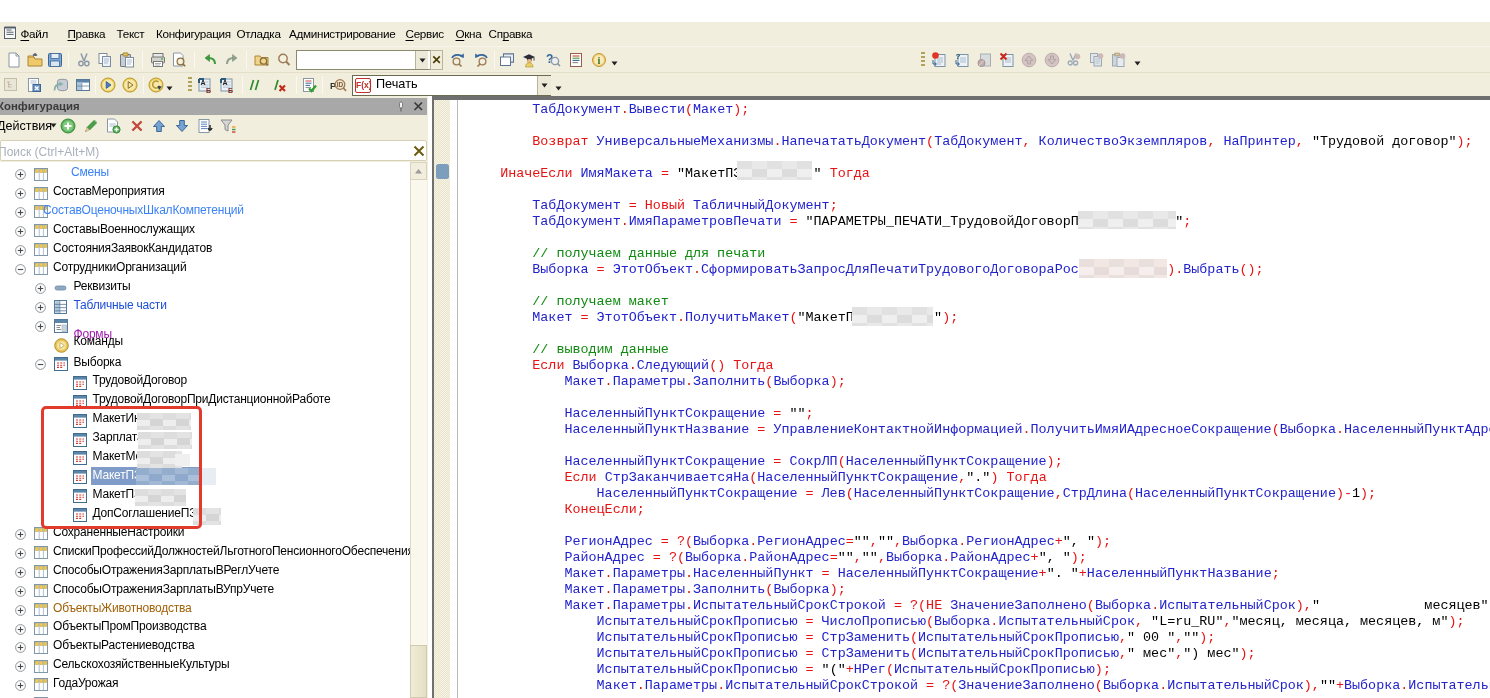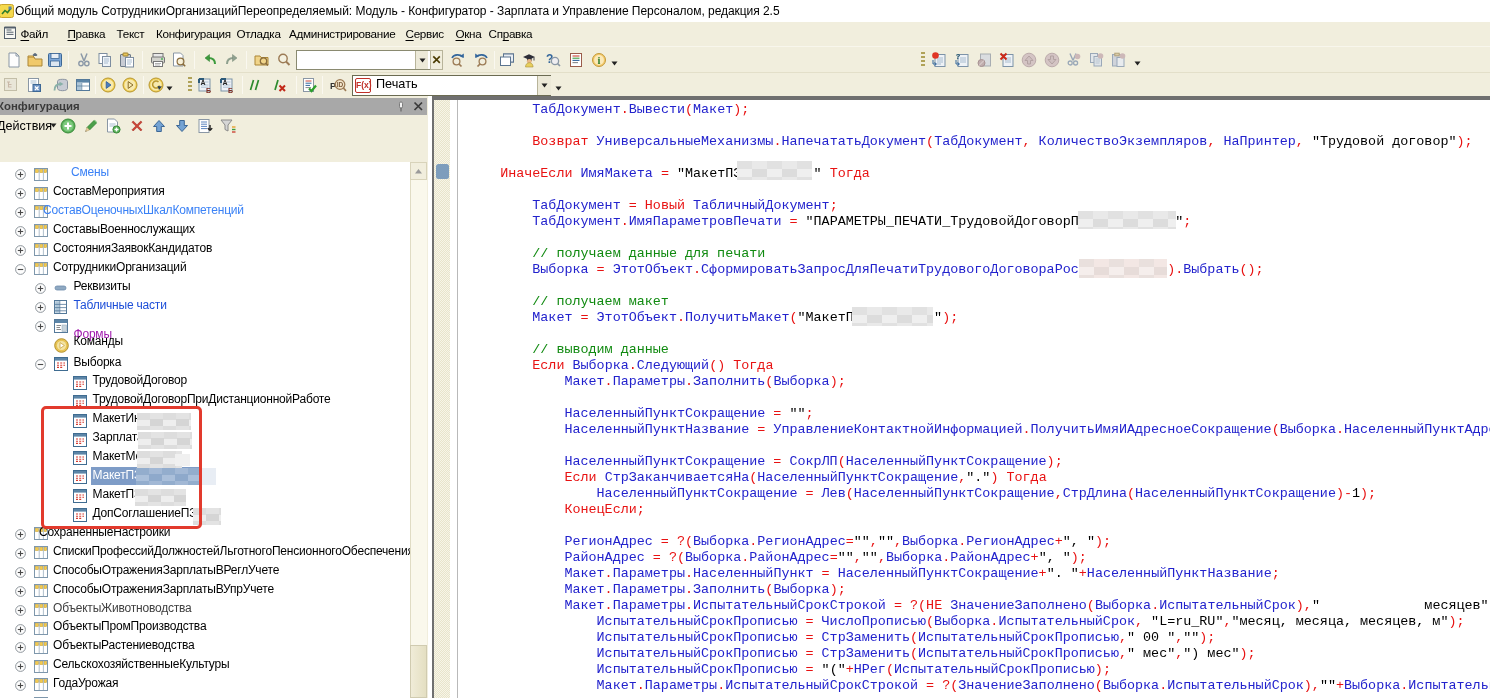--- a/index.html
+++ b/index.html
@@ -35,30 +35,20 @@
 .ln{height:16px;white-space:pre}
 .k{color:#e81212}
 .s{color:#000}
 .c{color:#108a10}
 .mos{position:absolute;background:conic-gradient(#e9e9e9 25%,#dcdcdc 0 50%,#efefef 0 75%,#e1e1e1 0);background-size:30px 16px}
 .most{position:absolute;background:conic-gradient(#e3e3e3 25%,#d5d5d5 0 50%,#eeeeee 0 75%,#dddddd 0);background-size:26px 13px}
 #redrect{position:absolute;left:41px;top:406px;width:161px;height:123px;border:3px solid #e23a2d;border-radius:5px}
 </style></head>
 <body>
 <div id="root">
-<div class="abs" id="titlebar">
-      <div style="position:absolute;left:-1px;top:3px">
-        <svg width="16" height="16" viewBox="0 0 16 16">
-          <rect x="0.5" y="1.5" width="14" height="13" rx="2" fill="#f5d94d" stroke="#caa42c"></rect>
-          <path d="M3 11 L6 7.5 L8.5 9.5 L12 5" stroke="#2e7d2e" stroke-width="1.6" fill="none"></path>
-          <rect x="9.5" y="3.5" width="3" height="3" fill="#5c85a7"></rect>
-        </svg>
-      </div>
-      <span id="titletxt">Общий модуль СотрудникиОрганизацийПереопределяемый: Модуль - Конфигуратор - Зарплата и Управление Персоналом, редакция 2.5</span>
-    </div>
 <div class="abs" id="menubar">
       <div style="position:absolute;left:3px;top:3px">
         <svg width="16" height="16" viewBox="0 0 16 16">
           <rect x="1.5" y="2.5" width="11" height="11" fill="#f8f8f4" stroke="#55606c"></rect>
           <g stroke="#55606c" stroke-width="1">
             <line x1="3.5" y1="5" x2="8.5" y2="5"></line>
             <line x1="3.5" y1="7.2" x2="10.5" y2="7.2"></line>
             <line x1="3.5" y1="9.4" x2="10.5" y2="9.4"></line>
           </g>
           <path d="M1.5 2.5 h11" stroke="#55606c" stroke-width="2"></path>
@@ -559,20 +549,28 @@
           <svg width="18" height="16" viewBox="0 0 18 16">
             <path d="M2 2 h11 l-4 5 v6 l-3 -1.5 v-4.5 Z" fill="#d6d6d6" stroke="#8a8a8a"></path>
             <g stroke-width="1.4">
               <line x1="13" y1="9" x2="16.5" y2="9" stroke="#e8a030"></line>
               <line x1="13" y1="11.5" x2="16.5" y2="11.5" stroke="#3d9b3d"></line>
               <line x1="13" y1="14" x2="16.5" y2="14" stroke="#cc4436"></line>
             </g>
           </svg>
         </div>
       </div>
+  <div id="psearch">
+        <span class="ph">Поиск (Ctrl+Alt+M)</span>
+    <div style="position:absolute;left:412px;top:4px">
+          <svg width="12" height="12" viewBox="0 0 12 12">
+            <path d="M1.5 1.5 L10.5 10.5 M10.5 1.5 L1.5 10.5" stroke="#6b5d10" stroke-width="2"></path>
+          </svg>
+        </div>
+  </div>
   <div id="ptree">
         <div style="position:absolute;left:15px;top:7.4px;width:11px;height:11px">
           <svg width="11" height="11" viewBox="0 0 11 11">
             <circle cx="5.5" cy="5.5" r="4.9" fill="#fdfdfd" stroke="#8f969c"></circle>
             <line x1="2.8" y1="5.5" x2="8.2" y2="5.5" stroke="#4a4a4a" stroke-width="1.1"></line>
             <line x1="5.5" y1="2.8" x2="5.5" y2="8.2" stroke="#4a4a4a" stroke-width="1.1"></line>
           </svg>
         </div>
         <div style="position:absolute;left:33.5px;top:5.6px">
           <svg width="14" height="13" viewBox="0 0 14 13">
@@ -860,21 +858,21 @@
         <div style="position:absolute;left:33.5px;top:365.1px">
           <svg width="14" height="13" viewBox="0 0 14 13">
             <rect x="0.5" y="0.5" width="13" height="12" fill="#fff" stroke="#7e97ac"></rect>
             <rect x="1.5" y="1.5" width="3" height="3" fill="#f4cb4e" stroke="#c9a53c" stroke-width="0.6"></rect>
             <rect x="5.8" y="1.5" width="3" height="3" fill="#f4cb4e" stroke="#c9a53c" stroke-width="0.6"></rect>
             <rect x="10" y="1.5" width="2.6" height="3" fill="#f4cb4e" stroke="#c9a53c" stroke-width="0.6"></rect>
             <line x1="5.2" y1="1" x2="5.2" y2="12" stroke="#9db0c0" stroke-width="0.8"></line>
             <line x1="9.4" y1="1" x2="9.4" y2="12" stroke="#9db0c0" stroke-width="0.8"></line>
           </svg>
         </div>
-        <div class="tl" style="left:39px;top:362.8px;color:#000">СохраненныеНастройки</div>
+        <div class="tl" style="left:53px;top:362.8px;color:#000">СохраненныеНастройки</div>
         <div style="position:absolute;left:15px;top:385.8px;width:11px;height:11px">
           <svg width="11" height="11" viewBox="0 0 11 11">
             <circle cx="5.5" cy="5.5" r="4.9" fill="#fdfdfd" stroke="#8f969c"></circle>
             <line x1="2.8" y1="5.5" x2="8.2" y2="5.5" stroke="#4a4a4a" stroke-width="1.1"></line>
             <line x1="5.5" y1="2.8" x2="5.5" y2="8.2" stroke="#4a4a4a" stroke-width="1.1"></line>
           </svg>
         </div>
         <div style="position:absolute;left:33.5px;top:384.0px">
           <svg width="14" height="13" viewBox="0 0 14 13">
             <rect x="0.5" y="0.5" width="13" height="12" fill="#fff" stroke="#7e97ac"></rect>
@@ -932,21 +930,21 @@
         <div style="position:absolute;left:33.5px;top:440.8px">
           <svg width="14" height="13" viewBox="0 0 14 13">
             <rect x="0.5" y="0.5" width="13" height="12" fill="#fff" stroke="#7e97ac"></rect>
             <rect x="1.5" y="1.5" width="3" height="3" fill="#f4cb4e" stroke="#c9a53c" stroke-width="0.6"></rect>
             <rect x="5.8" y="1.5" width="3" height="3" fill="#f4cb4e" stroke="#c9a53c" stroke-width="0.6"></rect>
             <rect x="10" y="1.5" width="2.6" height="3" fill="#f4cb4e" stroke="#c9a53c" stroke-width="0.6"></rect>
             <line x1="5.2" y1="1" x2="5.2" y2="12" stroke="#9db0c0" stroke-width="0.8"></line>
             <line x1="9.4" y1="1" x2="9.4" y2="12" stroke="#9db0c0" stroke-width="0.8"></line>
           </svg>
         </div>
-        <div class="tl" style="left:53px;top:438.5px;color:#404040">ОбъектыЖивотноводства</div>
+        <div class="tl" style="left:53px;top:438.5px;color:#a16207">ОбъектыЖивотноводства</div>
         <div style="position:absolute;left:15px;top:461.5px;width:11px;height:11px">
           <svg width="11" height="11" viewBox="0 0 11 11">
             <circle cx="5.5" cy="5.5" r="4.9" fill="#fdfdfd" stroke="#8f969c"></circle>
             <line x1="2.8" y1="5.5" x2="8.2" y2="5.5" stroke="#4a4a4a" stroke-width="1.1"></line>
             <line x1="5.5" y1="2.8" x2="5.5" y2="8.2" stroke="#4a4a4a" stroke-width="1.1"></line>
           </svg>
         </div>
         <div style="position:absolute;left:33.5px;top:459.7px">
           <svg width="14" height="13" viewBox="0 0 14 13">
             <rect x="0.5" y="0.5" width="13" height="12" fill="#fff" stroke="#7e97ac"></rect>

